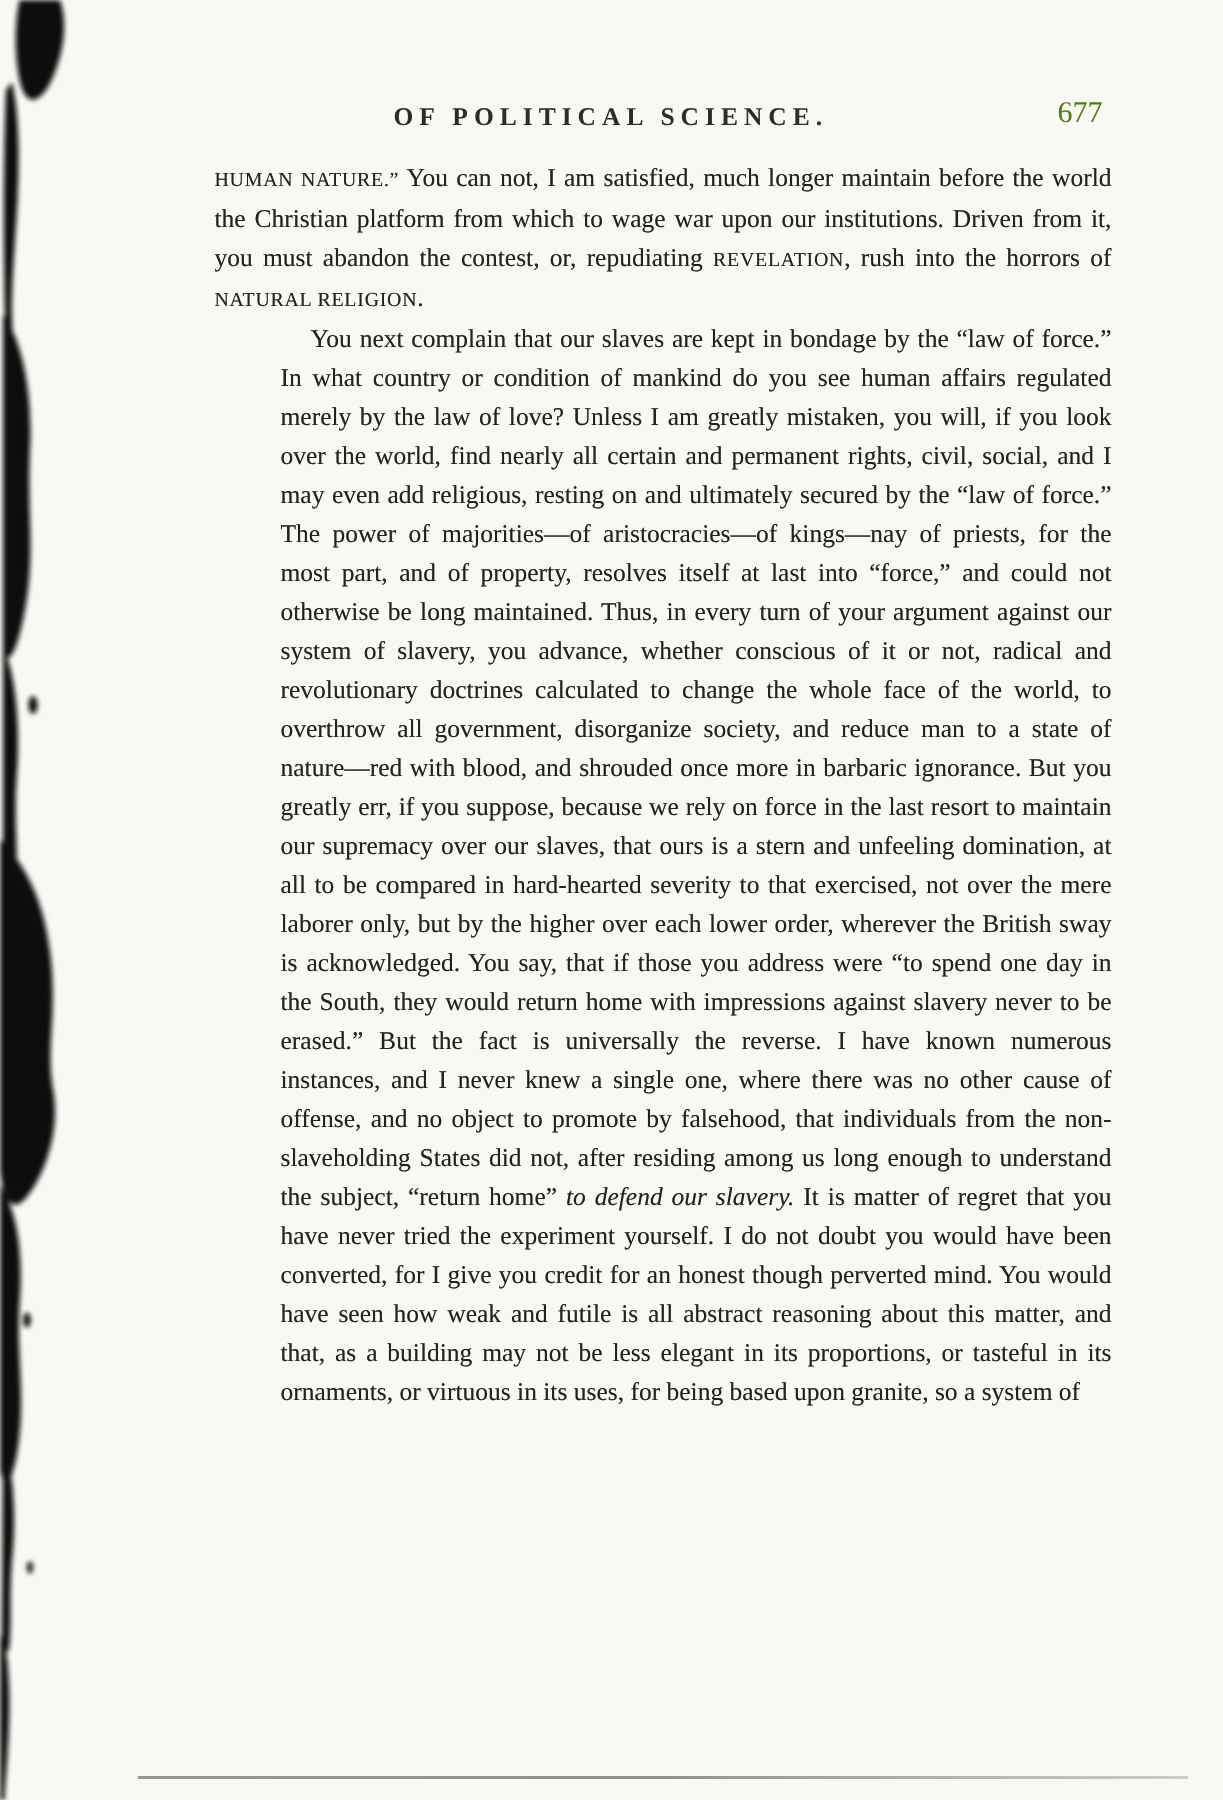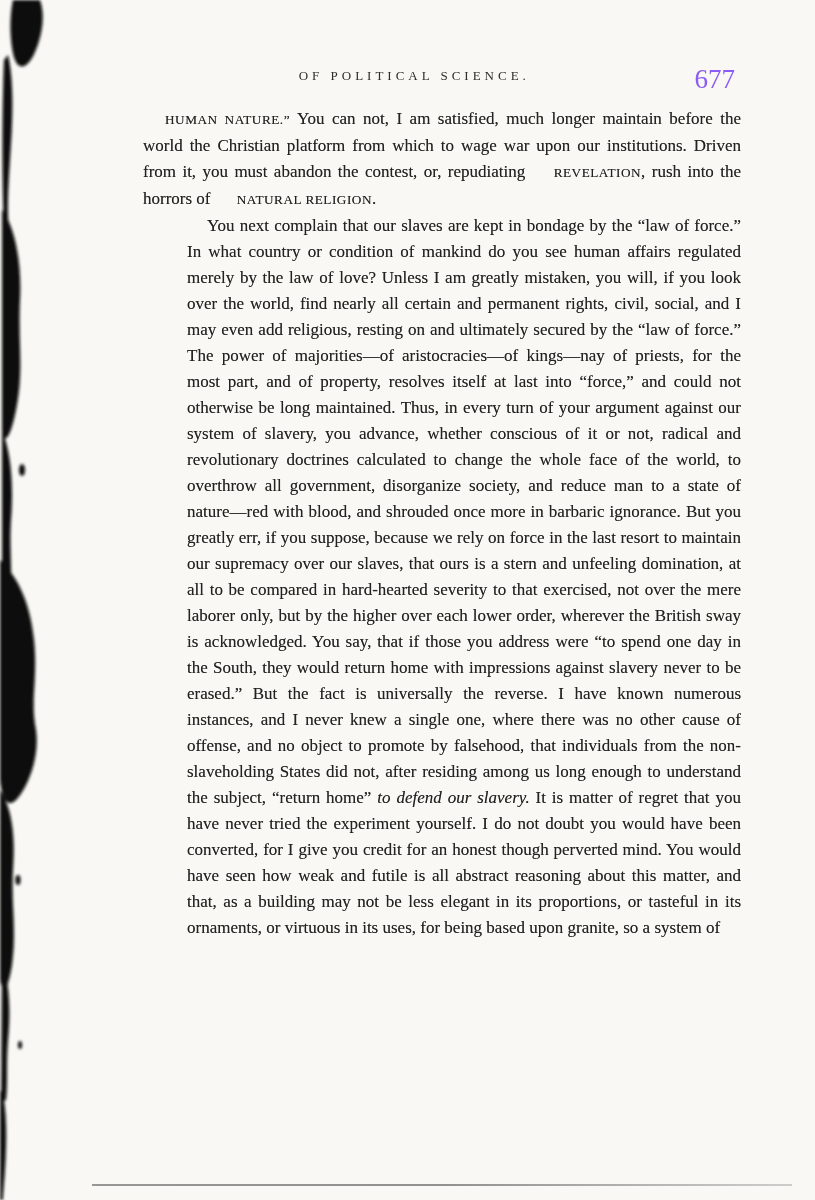--- a/index.html
+++ b/index.html
@@ -31,47 +31,47 @@
   .running-header {
     position: relative;
     height: 34px;
     margin-bottom: 10px;
   }
   .header-title {
     position: absolute;
     left: 50%;
     top: 6px;
     transform: translateX(-62%);
-    font-size: 13px;
+    font-size: 17px;
     letter-spacing: 4px;
     color: #2d2c29;
     white-space: nowrap;
+    font-weight: bold;
   }
   .page-number {
     position: absolute;
     right: 6px;
     top: 2px;
-    font-size: 27px;
-    color: #8b5cf6;
+    font-size: 20px;
+    color: #4d7c0f;
     text-align: center;
   }
 
   .body-text {
     font-size: 17px;
     line-height: 26px;
     text-align: justify;
     text-shadow: 0 0 0.4px rgba(20,20,20,0.45);
   }
   p.para { margin: 0; }
   p.para.indent { text-indent: 20px; margin-left: 44px; }
   .seg-smallcaps {
     text-transform: uppercase;
     font-size: 0.78em;
     letter-spacing: 0.5px;
-    margin-left: 22px;
   }
   .seg-italic { font-style: italic; }
 
   .bottom-rule {
     position: absolute;
     left: 92px;
     top: 1184px;
     width: 700px;
     height: 2px;
     background: linear-gradient(to right, rgba(70,70,70,0.55), rgba(110,110,110,0.75), rgba(140,140,140,0.4));

